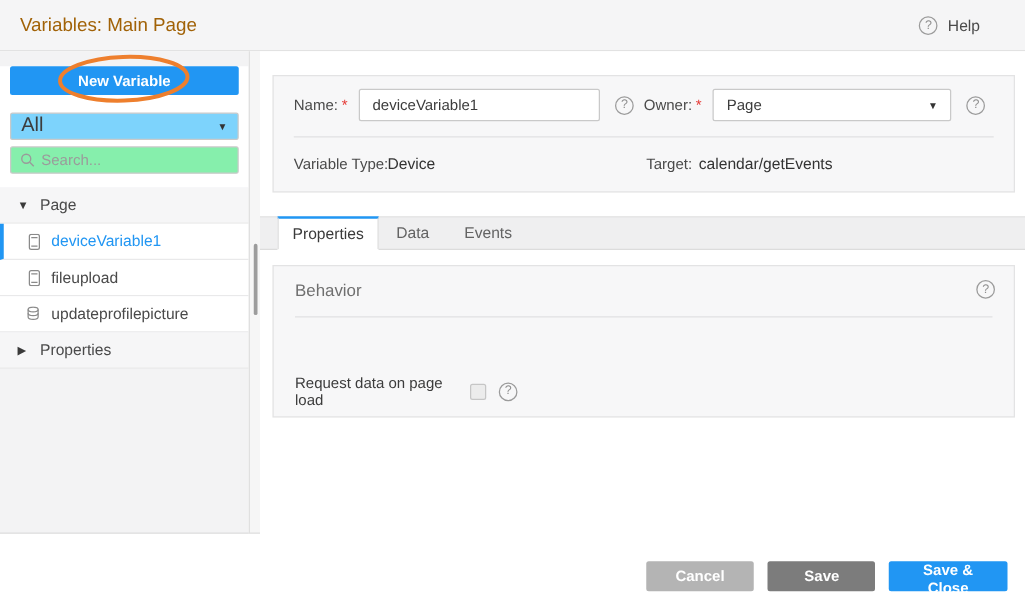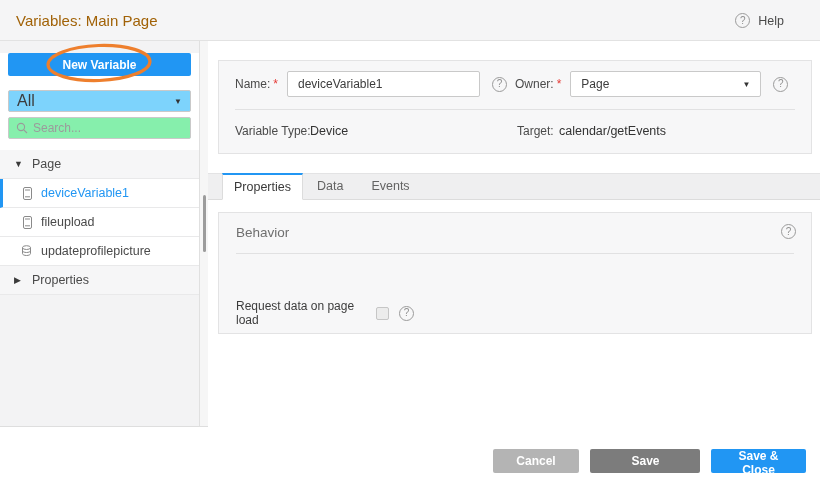--- a/index.html
+++ b/index.html
@@ -115,21 +115,21 @@
   .opt-label { font-size:12px; color:#3c3c3c; width:140px; }
   .checkbox { width:13px; height:13px; background:#ececec; border:1px solid #c6c6c6;
               border-radius:2px; cursor:pointer; }
   .opt-row .qmark { margin-left:10px; cursor:pointer; }
 
   
   .footer-buttons { position:absolute; right:14px; bottom:13px; display:flex; gap:11px; }
   .btn { height:24px; border:none; border-radius:2px; color:#fff; font-size:12px;
          font-weight:bold; cursor:pointer; font-family:inherit; padding:0 10px; }
   .btn-cancel { width:86px; background:#b4b4b4; }
-  .btn-save { width:110px; background:#7c7c7c;padding-left:11px; }
+  .btn-save { width:86px; background:#7c7c7c;padding-left:11px; }
   .btn-save-close { width:95px; background:#2196f3; }
 
   
   .annotation { position:absolute; left:44px; top:42px; width:110px; height:42px;
                 pointer-events:none; z-index:10; }
 </style>
 </head>
 <body>
 
 <div class="window">

